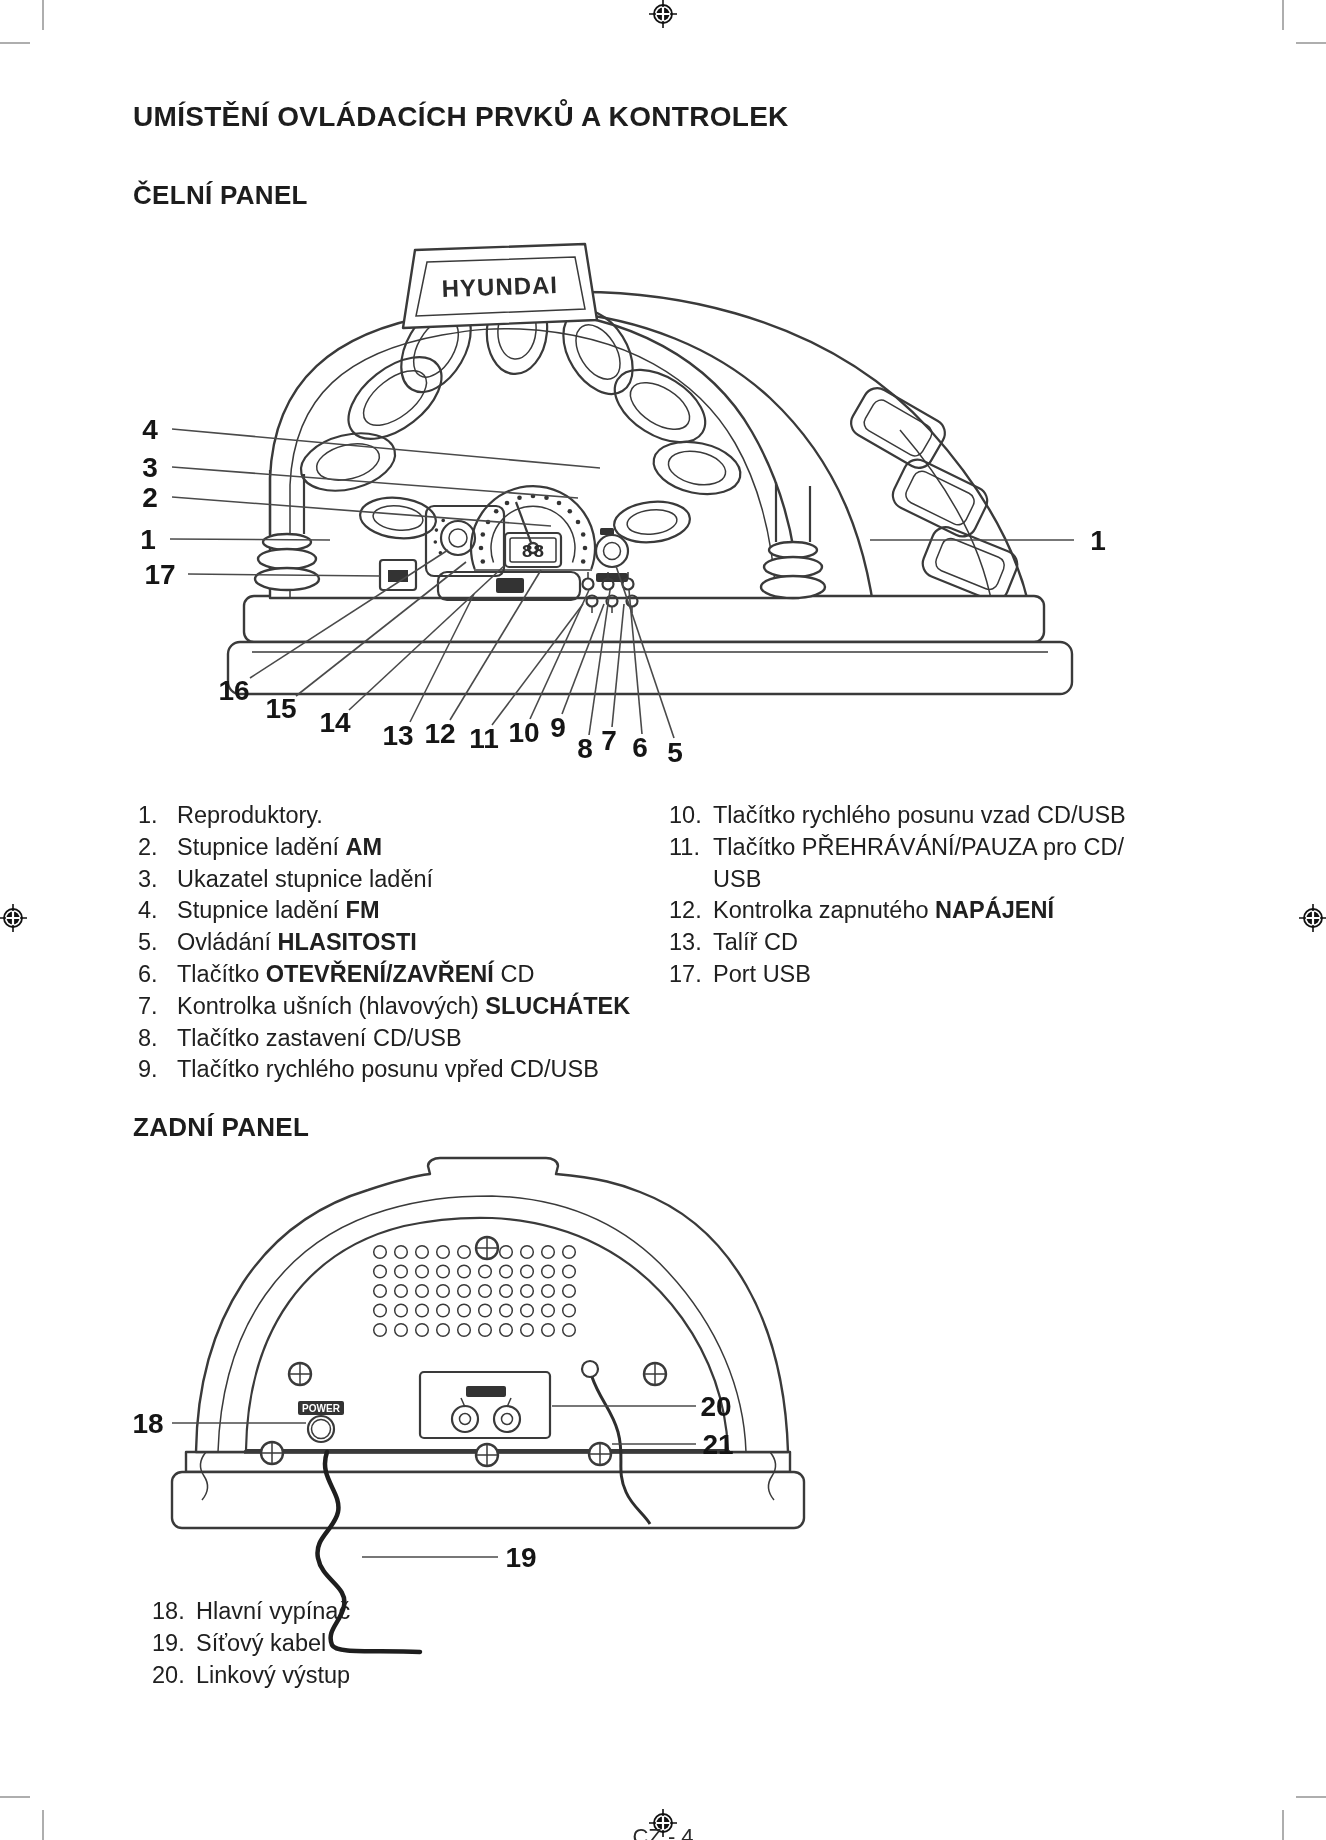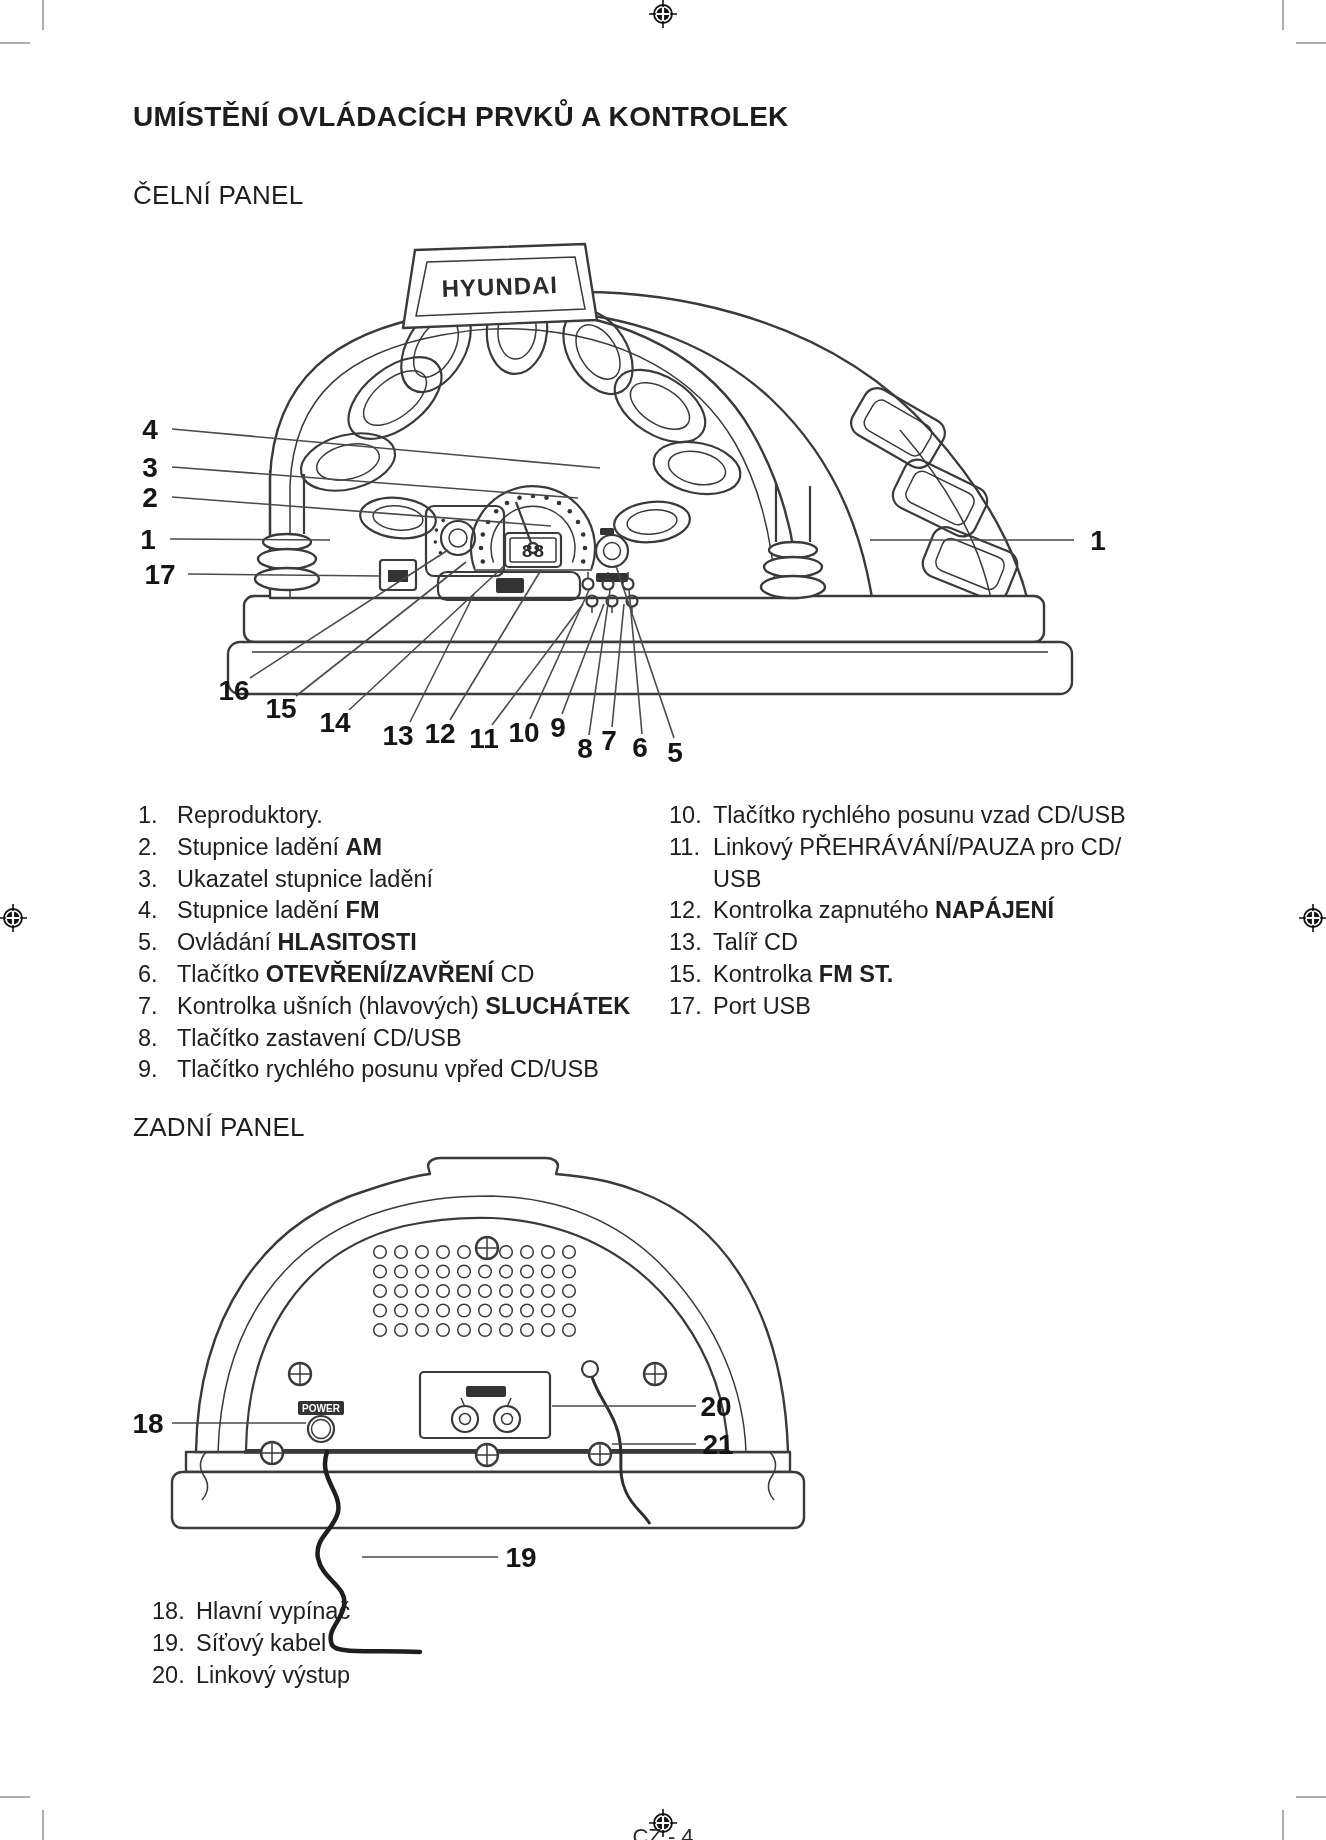--- a/index.html
+++ b/index.html
@@ -4,21 +4,21 @@
 <style>
   html,body{margin:0;padding:0;background:#e8e8e8;}
   #page{
     position:relative;width:1326px;height:1840px;background:#ffffff;
     font-family:"Liberation Sans",sans-serif;color:#1d1d1d;overflow:hidden;
     margin:0 auto;
     padding-left:40px;
   }
   .abs{position:absolute;}
   #doc-title{left:133px;top:101px;font-size:28px;font-weight:bold;letter-spacing:.3px;}
-  .section-heading{left:133px;font-size:26px;font-weight:normal;letter-spacing:.3px;}
+  .section-heading{left:133px;font-size:26px;font-weight:bold;letter-spacing:.3px;}
   #front-heading{top:180px;}
   #rear-heading{top:1112px;}
   #footer{left:0;top:1824px;width:1326px;text-align:center;font-size:22px;color:#2a2a2a;}
 
   .parts-list{font-size:23.5px;line-height:31.8px;color:#202020;}
   .parts-list .li{display:flex;align-items:flex-start;}
   .parts-list .num{flex:0 0 39px;}
   .parts-list.wide-num .num{flex:0 0 44px;}
   .parts-list .txt{flex:1 1 auto;}
   .parts-list b{font-weight:bold;}
@@ -370,33 +370,29 @@
         <span class="txt"><span>Tlačítko rychlého posunu vpřed CD/USB</span></span>
       </div>
     </div>
   <div class="abs parts-list wide-num" id="front-list-right">
       <div class="li">
         <span class="num">10.</span>
         <span class="txt"><span>Tlačítko rychlého posunu vzad CD/USB</span></span>
       </div>
       <div class="li">
         <span class="num">11.</span>
-        <span class="txt"><span>Linkový PŘEHRÁVÁNÍ/PAUZA pro CD/</span><br><span>USB</span></span>
+        <span class="txt"><span>Tlačítko PŘEHRÁVÁNÍ/PAUZA pro CD/</span><br><span>USB</span></span>
       </div>
       <div class="li">
         <span class="num">12.</span>
         <span class="txt"><span>Kontrolka zapnutého </span><b>NAPÁJENÍ</b></span>
       </div>
       <div class="li">
         <span class="num">13.</span>
         <span class="txt"><span>Talíř CD</span></span>
-      </div>
-      <div class="li">
-        <span class="num">15.</span>
-        <span class="txt"><span>Kontrolka </span><b>FM ST.</b></span>
       </div>
       <div class="li">
         <span class="num">17.</span>
         <span class="txt"><span>Port USB</span></span>
       </div>
     </div>
 
   <div class="abs section-heading" id="rear-heading">ZADNÍ PANEL</div>
 
   <svg id="rear-figure" style="left:90px;top:1150px;" width="720" height="520" viewBox="90 1150 720 520">

